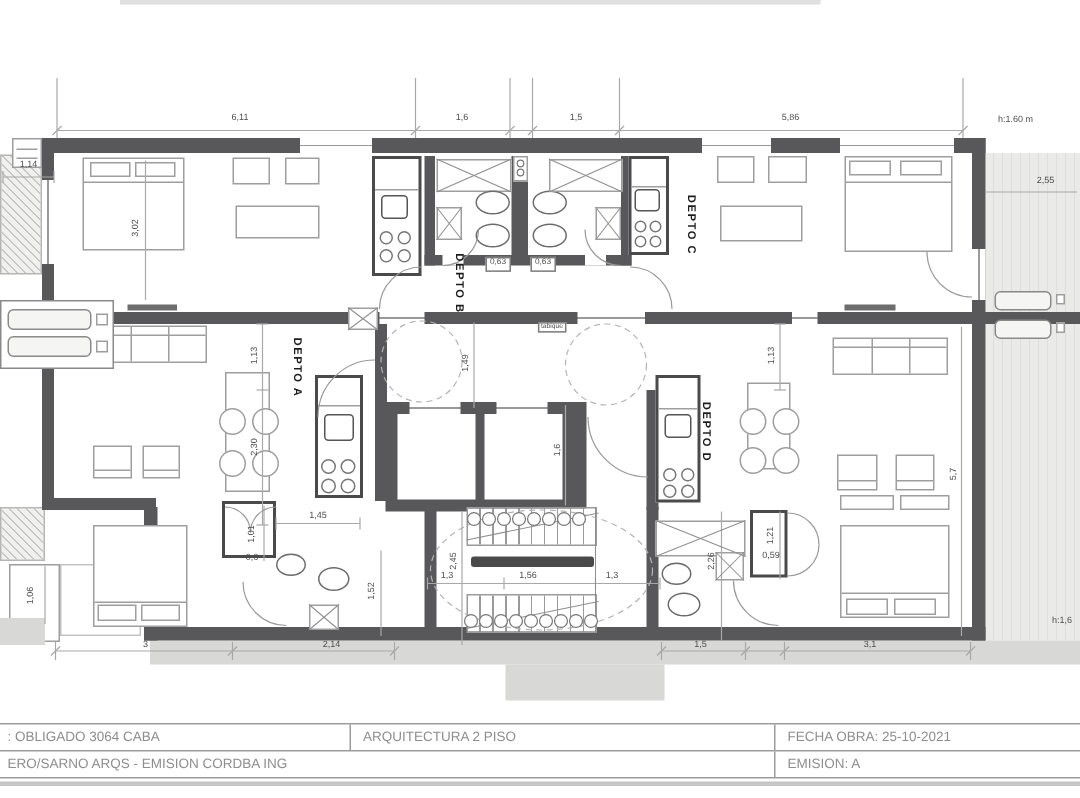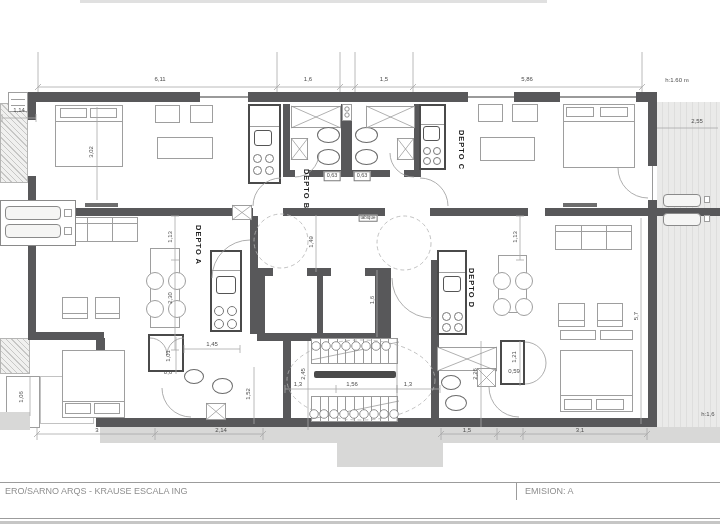--- a/index.html
+++ b/index.html
@@ -394,20 +394,25 @@
       <span class="dim" style="left: 677px; top: 80px;">h:1.60  m</span>
       <span class="dim" style="left: 708px; top: 414px;">h:1,6</span>
       <span class="dim boxed tiny" style="left: 368px; top: 218px;">tabique</span>
       <span class="ulabel" style="left: 198px; top: 245px;">DEPTO A</span>
       <span class="ulabel" style="left: 306px; top: 189px;">DEPTO B</span>
       <span class="ulabel" style="left: 461px; top: 150px;">DEPTO C</span>
       <span class="ulabel" style="left: 471px; top: 288px;">DEPTO D</span>
     </div>
 
   <div class="tb">
+    <div class="tr tr1">
+      <div class="tc c1">: OBLIGADO 3064 CABA</div>
+      <div class="tc c2">ARQUITECTURA  2 PISO</div>
+      <div class="tc c3">FECHA OBRA: 25-10-2021</div>
+    </div>
     <div class="tr">
-      <div class="tc c1">ERO/SARNO ARQS - KRAUSE ESCALA ING</div>
+      <div class="tc c1">ERO/SARNO ARQS - EMISION CORDBA ING</div>
       <div class="tc c3">EMISION: A</div>
     </div>
   </div>
   <div class="abs" style="left:0;top:521px;width:720px;height:3px;background:#c6c6c5"></div>
 
 </div>
 
 </body></html>

